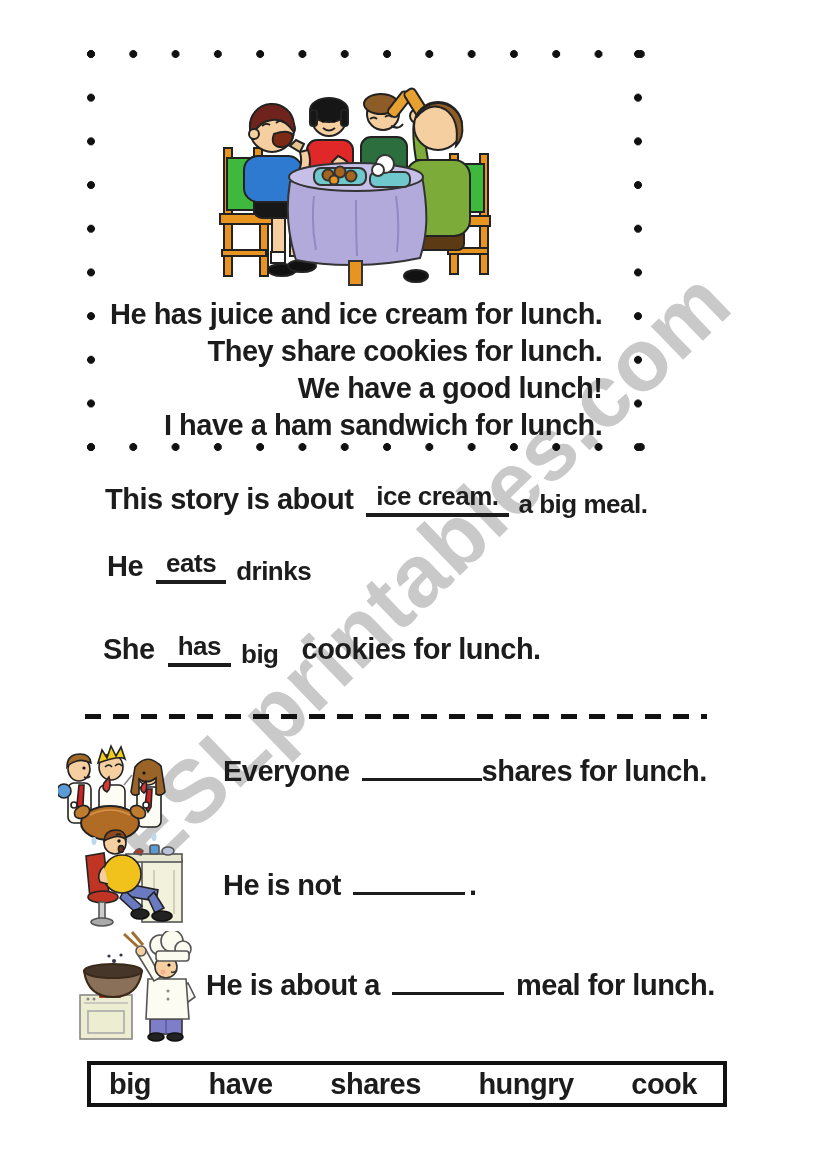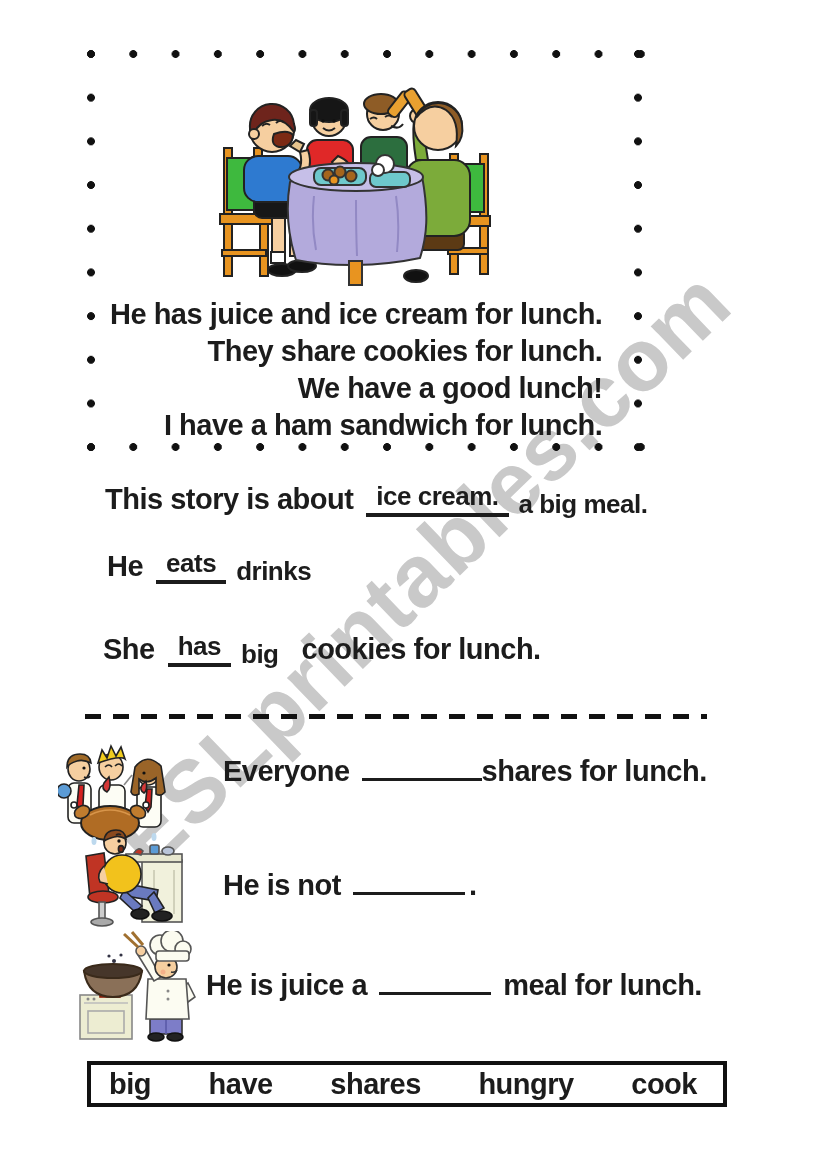--- a/index.html
+++ b/index.html
@@ -316,21 +316,21 @@
           <circle cx="87" cy="41" r="2.5" fill="#f4b08a" stroke="none"></circle>
 
           <circle cx="84" cy="14" r="10" fill="#fbfbf0"></circle>
           <circle cx="96" cy="10" r="11" fill="#fbfbf0"></circle>
           <circle cx="107" cy="18" r="8" fill="#fbfbf0"></circle>
           <rect x="80" y="20" width="33" height="10" rx="3" fill="#fbfbf0"></rect>
         </g>
       </svg>
     </div>
     <div class="fillrow" style="left:206px; top:966px;">
-      <span>He is juice a</span>
+      <span>He is about a</span>
       <span class="blank" style="width:112px; margin-left:12px; margin-right:12px;"></span>
       <span>meal for lunch.</span>
     </div>
 
     <div class="wordbank">
       <span>big</span>
       <span>have</span>
       <span>shares</span>
       <span>hungry</span>
       <span>cook</span>

